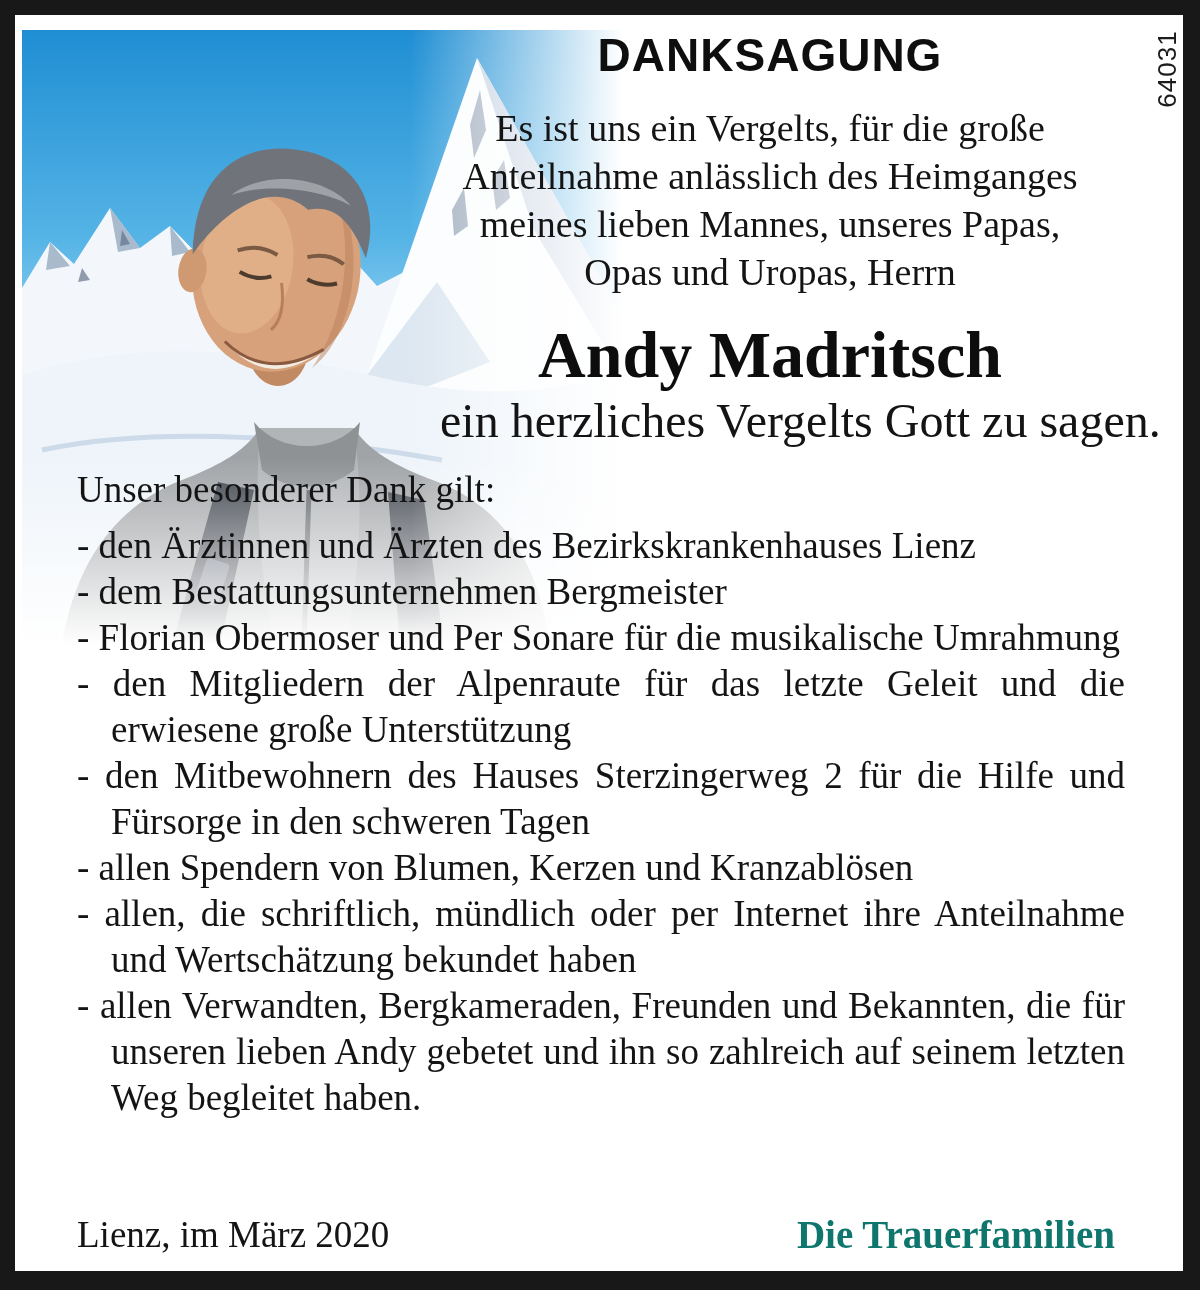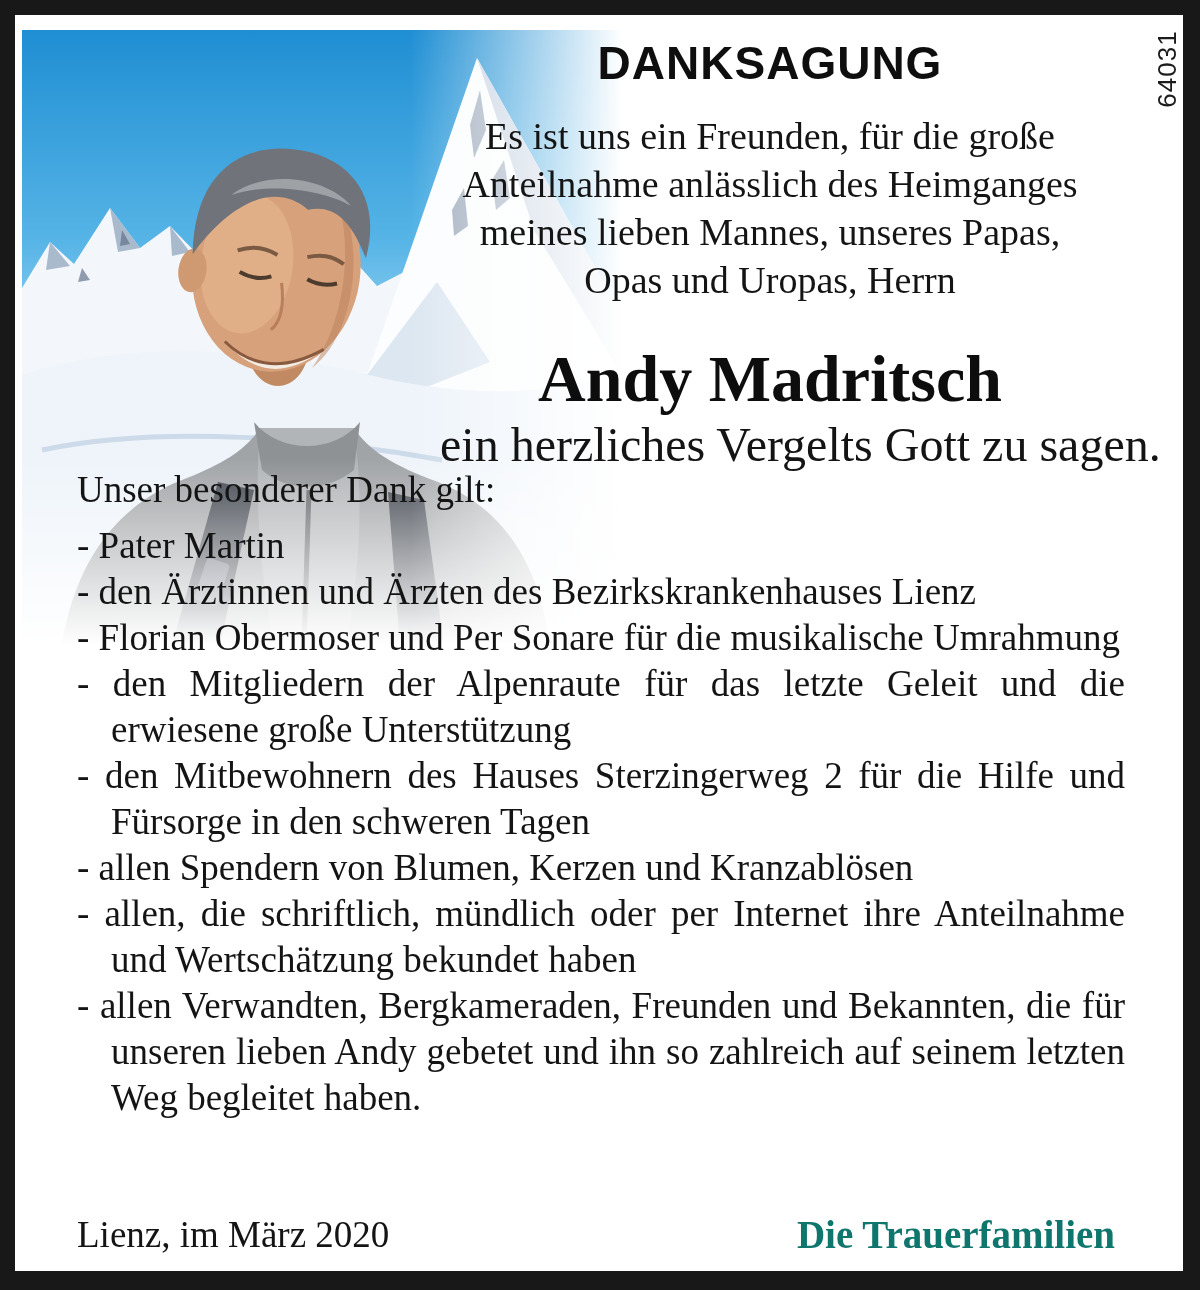--- a/index.html
+++ b/index.html
@@ -19,28 +19,28 @@
     position:absolute;top:41px;right:-24px;width:80px;height:26px;z-index:3;
     transform:rotate(-90deg);transform-origin:center;
     font-family:"Liberation Sans", sans-serif;font-size:26px;line-height:26px;
     letter-spacing:1px;color:#1c1c1c;text-align:center;
   }
   .col{
     position:absolute;left:425px;top:13px;width:660px;z-index:2;
     text-align:center;
   }
   .title{
-    margin:8px;font-family:"Liberation Sans", sans-serif;
+    margin:0;font-family:"Liberation Sans", sans-serif;
     font-size:46px;line-height:54px;font-weight:700;letter-spacing:1px;
     color:#0e0e0e;
   }
   .intro{margin-top:22px;font-size:38px;line-height:48px;}
   .intro div{white-space:nowrap;}
   .name{
-    margin-top:36px;font-size:66px;line-height:78px;font-weight:700;
+    margin-top:20px;font-size:66px;line-height:78px;font-weight:700;
     white-space:nowrap;color:#0d0d0d;text-align:center;
   }
   .closing{margin-top:4px;font-size:48px;line-height:46px;white-space:nowrap;}
   .thanks-wrap{position:absolute;left:62px;right:58px;top:452px;z-index:2;}
   .thanks-heading{font-size:37px;line-height:46px;margin-bottom:10px;}
   ul.thanks{list-style:none;margin:0;padding:0;}
   ul.thanks li{
     font-size:37px;line-height:46px;
     padding-left:34px;text-indent:-34px;
     text-align:justify;
@@ -138,34 +138,34 @@
 
       <rect x="388" y="0" width="212" height="615" fill="url(#fadeR)"></rect>
       <rect x="0" y="428" width="600" height="187" fill="url(#fadeB)"></rect>
     </svg>
 
     <div class="archive">64031</div>
 
     <div class="col">
       <h1 class="title">DANKSAGUNG</h1>
       <div class="intro" id="intro">
-          <div>Es ist uns ein Freunden, für die große</div>
+          <div>Es ist uns ein Vergelts, für die große</div>
           <div>Anteilnahme anlässlich des Heimganges</div>
           <div>meines lieben Mannes, unseres Papas,</div>
           <div>Opas und Uropas, Herrn</div>
         </div>
       <div class="name">Andy Madritsch</div>
       <div class="closing">ein herzliches Vergelts Gott zu sagen.</div>
     </div>
 
     <div class="thanks-wrap">
       <div class="thanks-heading">Unser besonderer Dank gilt:</div>
       <ul class="thanks" id="thanks-list">
-          <li><span class="dash">-</span> <span>Pater Martin</span></li>
           <li><span class="dash">-</span> <span>den Ärztinnen und Ärzten des Bezirkskrankenhauses Lienz</span></li>
+          <li><span class="dash">-</span> <span>dem Bestattungsunternehmen Bergmeister</span></li>
           <li><span class="dash">-</span> <span>Florian Obermoser und Per Sonare für die musikalische Umrahmung</span></li>
           <li><span class="dash">-</span> <span>den Mitgliedern der Alpenraute für das letzte Geleit und die erwiesene große Unterstützung</span></li>
           <li><span class="dash">-</span> <span>den Mitbewohnern des Hauses Sterzingerweg 2 für die Hilfe und Fürsorge in den schweren Tagen</span></li>
           <li><span class="dash">-</span> <span>allen Spendern von Blumen, Kerzen und Kranzablösen</span></li>
           <li><span class="dash">-</span> <span>allen, die schriftlich, mündlich oder per Internet ihre Anteilnahme und Wertschätzung bekundet haben</span></li>
           <li><span class="dash">-</span> <span>allen Verwandten, Bergkameraden, Freunden und Bekannten, die für unseren lieben Andy gebetet und ihn so zahlreich auf seinem letzten Weg begleitet haben.</span></li>
         </ul>
     </div>
 
     <div class="footer">

